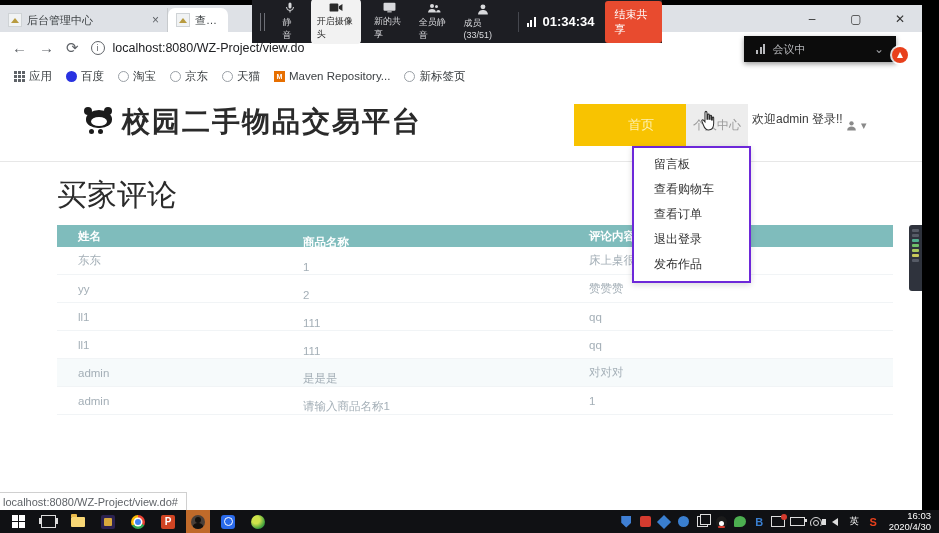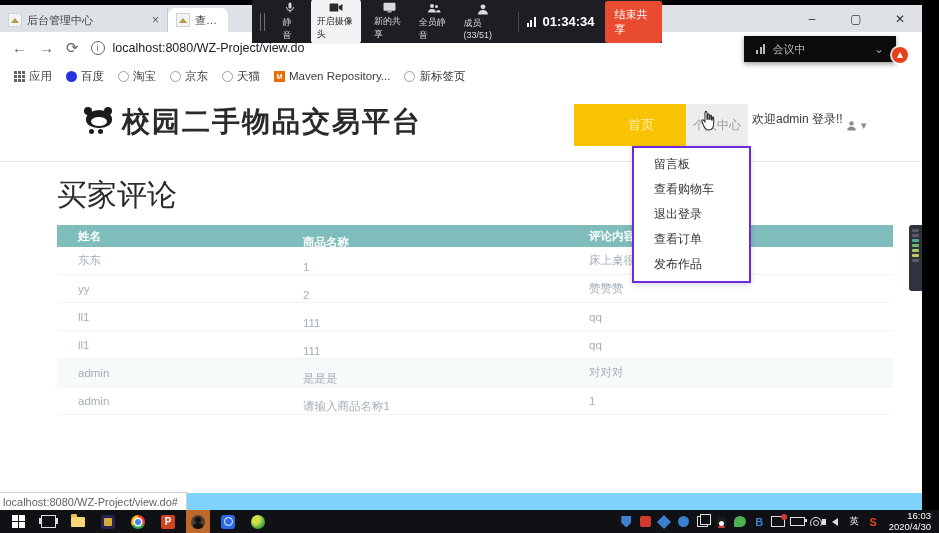--- a/index.html
+++ b/index.html
@@ -1,20 +1,20 @@
 <!DOCTYPE html>
 <html><head>
 <meta charset="utf-8">
 <style>
   html,body{margin:0;padding:0;background:#000;}
   #screen{position:relative;width:939px;height:533px;background:#000;overflow:hidden;
           font-family:"Liberation Sans","DejaVu Sans",sans-serif;-webkit-font-smoothing:antialiased;}
   .abs{position:absolute;}
   
-  #bwindow{left:0;top:5px;width:922px;height:505px;background:#7dd3fc;}
+  #bwindow{left:0;top:5px;width:922px;height:505px;background:#ffffff;}
   #tabstrip{left:0;top:0;width:100%;height:27px;background:#dee1e6;display:flex;align-items:flex-end;}
   .tab{height:24px;display:flex;align-items:center;padding:0 8px;font-size:11px;color:#3c4043;box-sizing:border-box;}
   .tab.inactive{width:168px;border-right:1px solid #c7cacd;}
   .tab.active{width:60px;background:#fff;border-radius:7px 7px 0 0;}
   .favicon{width:12px;height:12px;margin-right:5px;flex:0 0 auto;background:#f1f3f4;border:1px solid #cfd3d6;
            display:inline-flex;align-items:center;justify-content:center;}
   .favicon i{display:block;width:0;height:0;border-left:4px solid transparent;border-right:4px solid transparent;border-bottom:5px solid #b89b40;}
   .tab-title{white-space:nowrap;overflow:hidden;text-overflow:ellipsis;flex:1;}
   .tab-x{color:#5f6368;font-size:12px;margin-left:6px;}
   #toolbar{left:0;top:27px;width:100%;height:31px;background:#fff;display:flex;align-items:center;border-bottom:1px solid #e8eaed;}
@@ -286,22 +286,22 @@
         <div class="row">
           <span class="c1">admin</span>
           <span class="c2">请输入商品名称1</span>
           <span class="c3">1</span>
         </div>
       </div>
 
       <div id="menu" class="abs">
         <div class="mi">留言板</div>
         <div class="mi">查看购物车</div>
+        <div class="mi">查看订单</div>
         <div class="mi">退出登录</div>
-        <div class="mi">查看订单</div>
         <div class="mi">发布作品</div>
       </div>
 
       <svg id="cursor" class="abs" viewBox="0 0 24 26">
         <path d="M9.5 2.5c.8 0 1.4.6 1.4 1.4V11h.9V6.2c0-1 1.6-1 1.6 0V11h.9V7.4c0-1 1.5-1 1.5 0V12h.9V9.4c0-1 1.5-1 1.5 0v6.1c0 4.2-2.1 7.3-5.6 7.3-3 0-4.4-2-5.4-4.9l-1.9-4.8c-.4-1 .9-1.8 1.7-1l1.7 1.9V3.9c0-.8.6-1.4 1.3-1.4z" fill="#ffffff" stroke="#2b2b2b" stroke-width="1.1"></path>
       </svg>
     </div>
 
     <div id="statusbub" class="abs">localhost:8080/WZ-Project/view.do#</div>
   </div>

